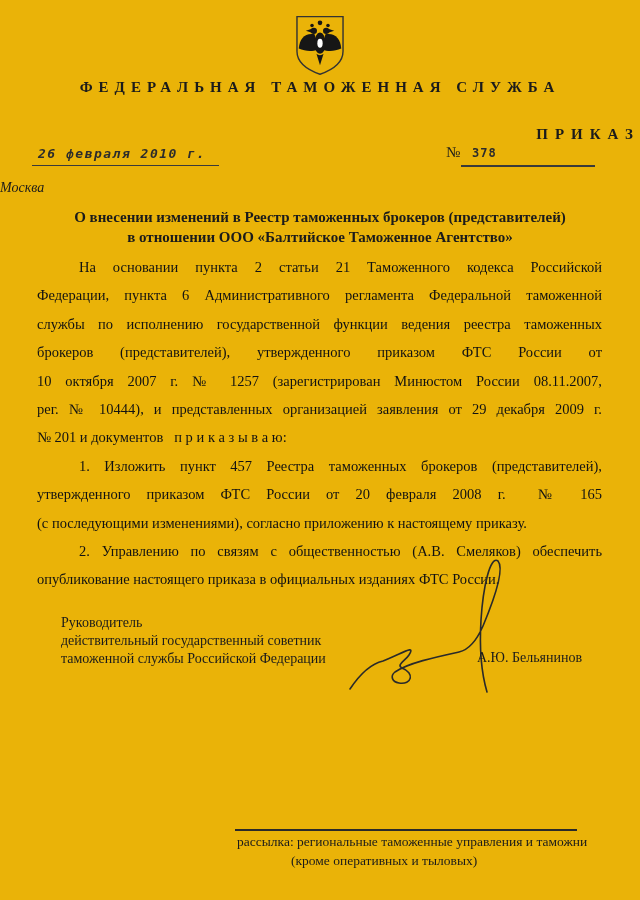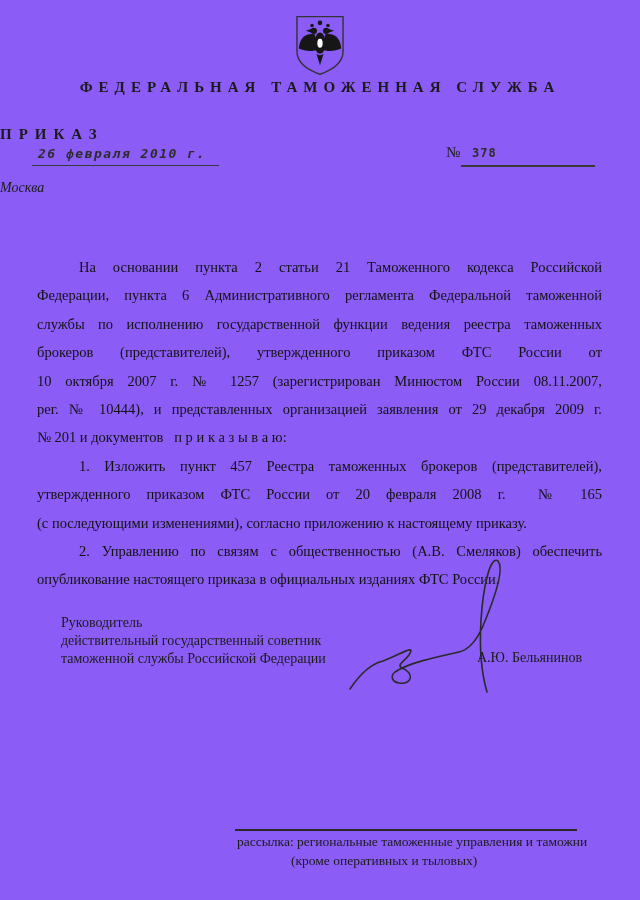--- a/index.html
+++ b/index.html
@@ -1,31 +1,31 @@
 <!DOCTYPE html>
 <html><head>
 <meta charset="utf-8">
 <style>
   html,body { margin:0; padding:0; background:#fff; }
   .page {
-    position:relative; width:640px; height:900px; background:#8b5cf6;
+    position:relative; width:640px; height:900px; background:#eab308;
     font-family:"Liberation Serif","DejaVu Serif",serif; color:#1b1b1b;
     overflow:hidden;
   }
   .emblem {
     position:absolute; top:14px; left:50%; transform:translateX(-50%);
     width:56px; height:62px;
   }
   .agency {
     position:absolute; top:79px; left:0; width:100%;
     text-align:center; font-weight:bold; font-size:15px; letter-spacing:6px;
   }
   .doc-type {
     position:absolute; top:126px; left:0; width:100%;
-    text-align:left; font-weight:bold; font-size:15px; letter-spacing:7px;
+    text-align:right; font-weight:bold; font-size:15px; letter-spacing:7px;
   }
   .date-value {
     position:absolute; left:38px; top:146px;
     font-family:"DejaVu Sans Mono","Liberation Mono",monospace;
     font-size:13px; font-weight:bold; letter-spacing:1.5px; color:#2c2c2c;font-style:italic;
   }
   .rule { position:absolute; border-top:1.6px solid #3a3a3a; height:0; }
   .date-rule { left:32px; top:165px; width:187px; }
   .num-sign { position:absolute; left:446px; top:144px; font-size:15px; }
   .num-value {
@@ -85,20 +85,24 @@
 
   <div class="date-value">26 февраля 2010 г.</div>
   <div class="rule date-rule"></div>
 
   <div class="num-sign">№</div>
   <div class="num-value">378</div>
   <div class="rule num-rule"></div>
 
   <div class="city">Москва</div>
 
+  <div class="title">
+    <div>О внесении изменений в Реестр таможенных брокеров (представителей)</div>
+    <div>в отношении  ООО «Балтийское Таможенное Агентство»</div>
+  </div>
 
   <div class="body-text">
       <div class="line first">На основании пункта 2 статьи 21 Таможенного кодекса Российской</div>
       <div class="line">Федерации, пункта 6 Административного регламента Федеральной таможенной</div>
       <div class="line">службы по исполнению государственной функции ведения реестра таможенных</div>
       <div class="line">брокеров (представителей), утвержденного приказом ФТС России от</div>
       <div class="line">10 октября 2007 г. № 1257 (зарегистрирован Минюстом России 08.11.2007,</div>
       <div class="line">рег. № 10444), и представленных организацией заявления от 29 декабря 2009 г.</div>
       <div class="line last">№ 201 и документов   п р и к а з ы в а ю:</div>
       <div class="line first">1. Изложить пункт 457 Реестра таможенных брокеров (представителей),</div>

